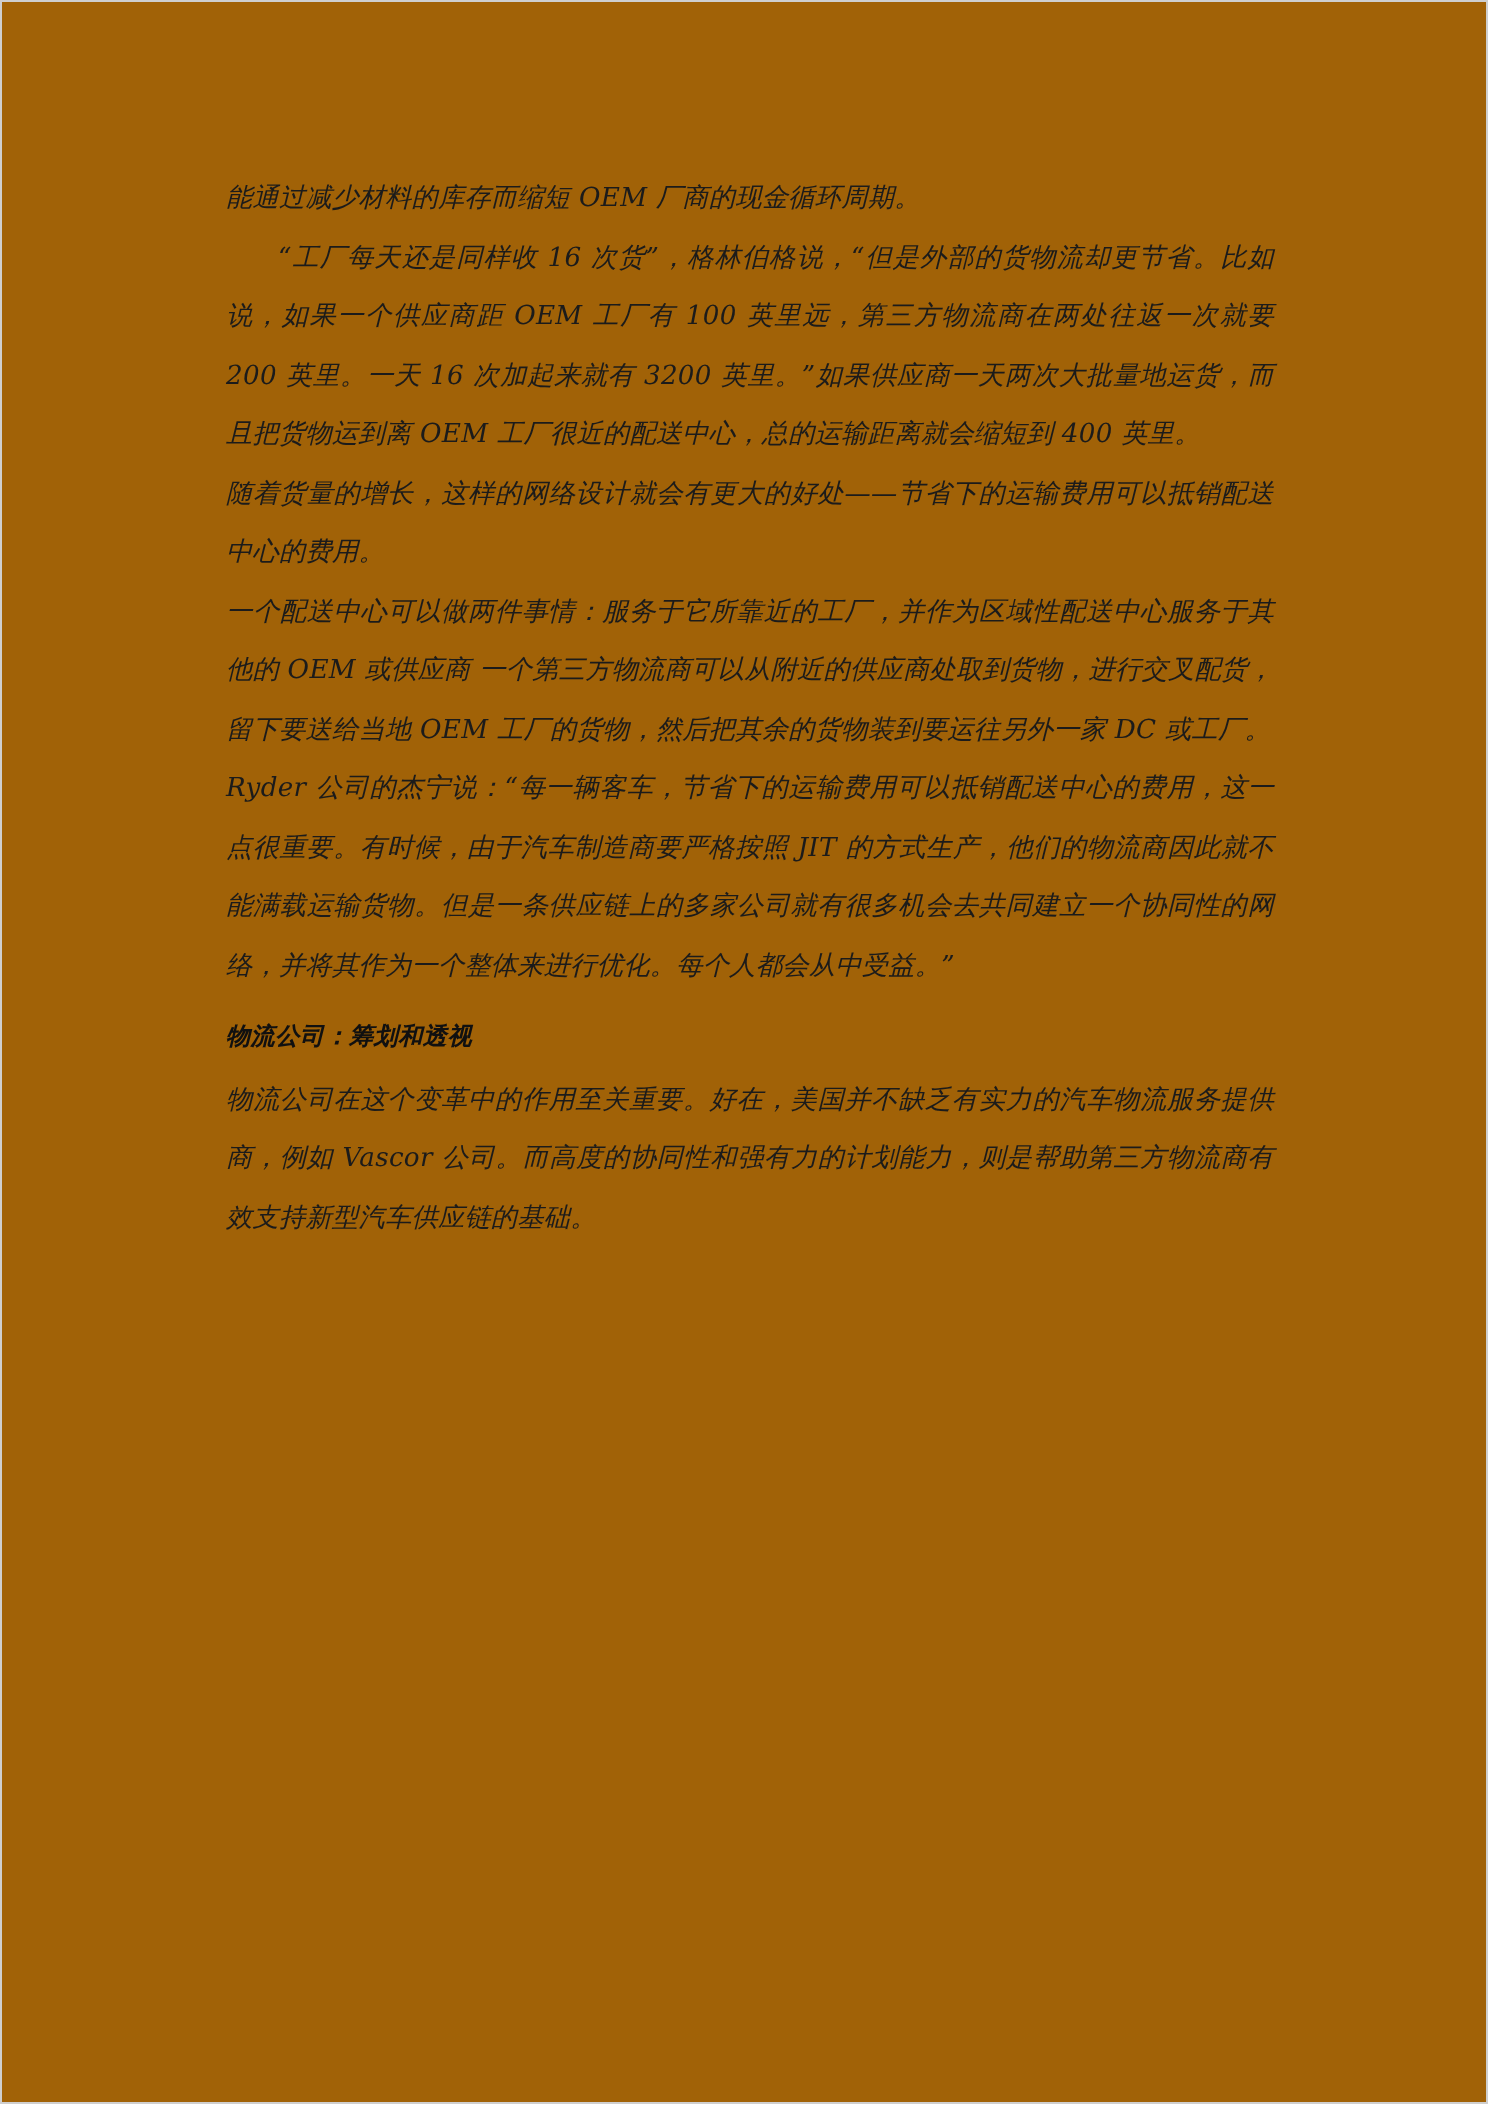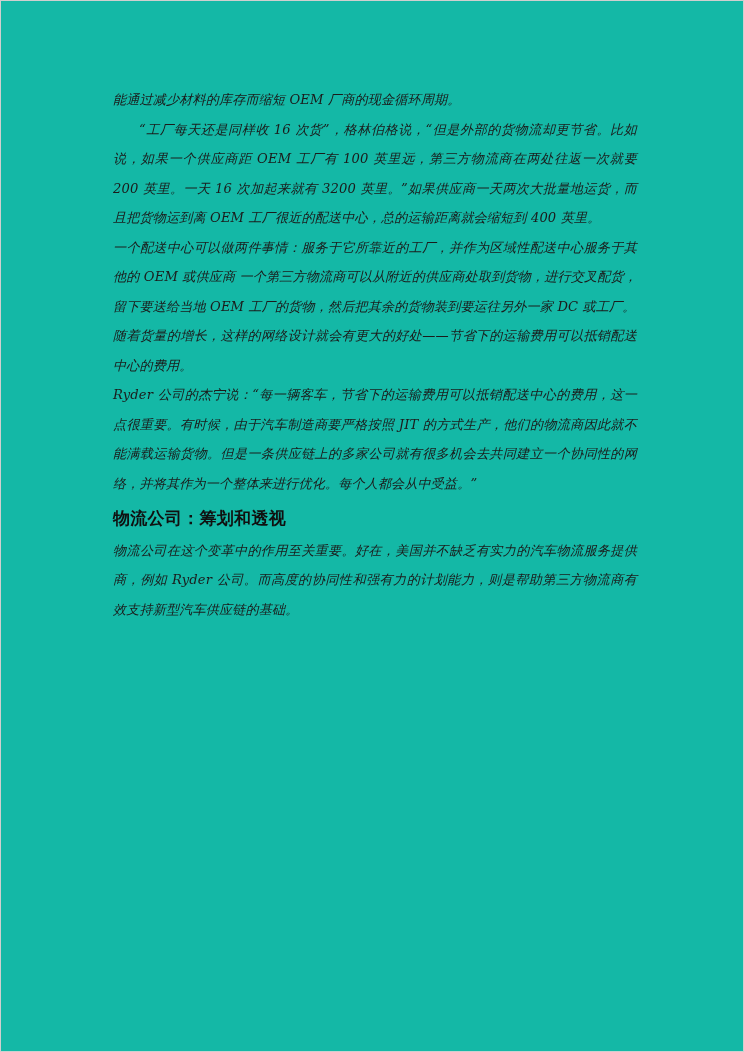--- a/index.html
+++ b/index.html
@@ -3,21 +3,21 @@
 <meta charset="utf-8">
 <style>
   html, body {
     margin: 0;
     padding: 0;
     background: #9a9a9a;
   }
   .page {
     width: 744px;
     height: 1052px;
-    background: #14b8a6;
+    background: #a16207;
     margin: 0 auto;
     position: relative;
     box-sizing: border-box;
     border: 1px solid #cfcfcf;
     overflow: hidden;
   }
   .content {
     position: absolute;
     left: 112px;
     top: 84px;
@@ -32,38 +32,39 @@
     text-justify: inter-character;
     margin: 0;
     letter-spacing: 0.15px;
     font-style: italic;
   }
   .para.indent {
     text-indent: 26px;
   }
   .heading {
     font-family: "DejaVu Serif", "Liberation Serif", serif;
-    font-size: 17px;
+    font-size: 12px;
     line-height: 29.5px;
     color: #101010;
     font-weight: bold;
+    font-style: italic;
     margin: 0;
     margin-top: 6px;
     margin-bottom: 2px;
     letter-spacing: 0.3px;
   }
 </style>
 </head>
 <body>
 
 <div class="page">
   <div class="content">
 
     <p class="para">能通过减少材料的库存而缩短 OEM 厂商的现金循环周期。</p>
     <p class="para indent">“工厂每天还是同样收 16 次货”，格林伯格说，“但是外部的货物流却更节省。比如说，如果一个供应商距 OEM 工厂有 100 英里远，第三方物流商在两处往返一次就要 200 英里。一天 16 次加起来就有 3200 英里。”如果供应商一天两次大批量地运货，而且把货物运到离 OEM 工厂很近的配送中心，总的运输距离就会缩短到 400 英里。</p>
+    <p class="para">随着货量的增长，这样的网络设计就会有更大的好处——节省下的运输费用可以抵销配送中心的费用。</p>
     <p class="para">一个配送中心可以做两件事情：服务于它所靠近的工厂，并作为区域性配送中心服务于其他的 OEM 或供应商 一个第三方物流商可以从附近的供应商处取到货物，进行交叉配货，留下要送给当地 OEM 工厂的货物，然后把其余的货物装到要运往另外一家 DC 或工厂。</p>
-    <p class="para">随着货量的增长，这样的网络设计就会有更大的好处——节省下的运输费用可以抵销配送中心的费用。</p>
     <p class="para">Ryder 公司的杰宁说：“每一辆客车，节省下的运输费用可以抵销配送中心的费用，这一点很重要。有时候，由于汽车制造商要严格按照 JIT 的方式生产，他们的物流商因此就不能满载运输货物。但是一条供应链上的多家公司就有很多机会去共同建立一个协同性的网络，并将其作为一个整体来进行优化。每个人都会从中受益。”</p>
     <h2 class="heading">物流公司：筹划和透视</h2>
-    <p class="para">物流公司在这个变革中的作用至关重要。好在，美国并不缺乏有实力的汽车物流服务提供商，例如 Ryder 公司。而高度的协同性和强有力的计划能力，则是帮助第三方物流商有效支持新型汽车供应链的基础。</p>
+    <p class="para">物流公司在这个变革中的作用至关重要。好在，美国并不缺乏有实力的汽车物流服务提供商，例如 Vascor 公司。而高度的协同性和强有力的计划能力，则是帮助第三方物流商有效支持新型汽车供应链的基础。</p>
 
   </div>
 </div>
 
 </body></html>

